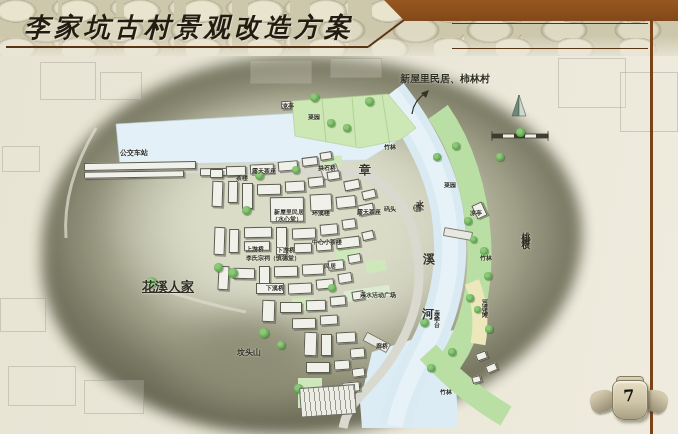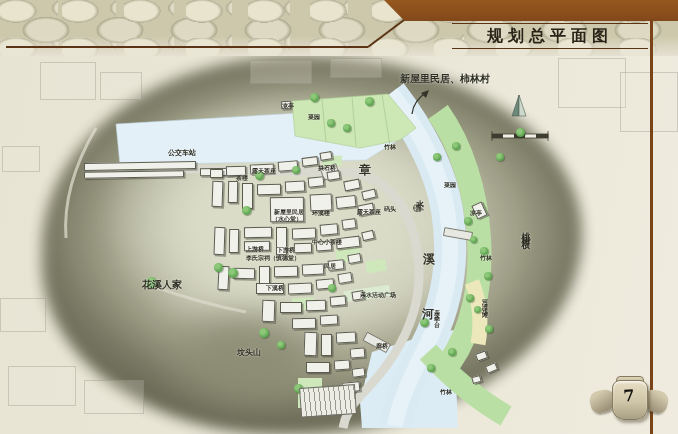--- a/index.html
+++ b/index.html
@@ -225,21 +225,21 @@
         <div class="tree" style="left: 433px; top: 153px; width: 8px; height: 8px;"></div>
         <div class="tree" style="left: 452px; top: 142px; width: 8px; height: 8px;"></div>
         <div class="tree" style="left: 515.5px; top: 127.5px; width: 9px; height: 9px;"></div>
         <div class="tree" style="left: 484px; top: 272px; width: 8px; height: 8px;"></div>
         <div class="tree" style="left: 473.5px; top: 305.5px; width: 7px; height: 7px;"></div>
         <div class="tree" style="left: 485px; top: 325px; width: 8px; height: 8px;"></div>
         <div class="tree" style="left: 448px; top: 348px; width: 8px; height: 8px;"></div>
         <div class="tree" style="left: 427px; top: 364px; width: 8px; height: 8px;"></div>
         <div class="tree" style="left: 293.5px; top: 383.5px; width: 9px; height: 9px;"></div>
         <div class="tree" style="left: 277px; top: 341px; width: 8px; height: 8px;"></div>
-        <div class="map-label" style="left: 120px; top: 148px; font-size: 7px; margin-left: 48px;">公交车站</div>
+        <div class="map-label" style="left: 120px; top: 148px; font-size: 7px;">公交车站</div>
         <div class="map-label" style="left: 282px; top: 102px; font-size: 6px;">凉亭</div>
         <div class="map-label" style="left: 308px; top: 113px; font-size: 6px;">菜园</div>
         <div class="map-label" style="left: 384px; top: 143px; font-size: 6px;">竹林</div>
         <div class="map-label" style="left: 444px; top: 181px; font-size: 6px;">菜园</div>
         <div class="map-label" style="left: 236px; top: 174px; font-size: 6px;">茶楼</div>
         <div class="map-label" style="left: 252px; top: 167px; font-size: 6px;">露天茶座</div>
         <div class="map-label" style="left: 318px; top: 164px; font-size: 6px;">拱石桥</div>
         <div class="map-label vert" style="left: 414px; top: 193px; font-size: 8px;">水车</div>
         <div class="map-label" style="left: 384px; top: 205px; font-size: 6px;">码头</div>
         <div class="map-label" style="left: 357px; top: 208px; font-size: 6px;">露天茶座</div>
@@ -248,45 +248,45 @@
         <div class="map-label" style="left: 272px; top: 215px; font-size: 6px;">（水心堂）</div>
         <div class="map-label" style="left: 470px; top: 209px; font-size: 6px;">凉亭</div>
         <div class="map-label vert" style="left: 519px; top: 225px; font-size: 9px;">桃树横</div>
         <div class="map-label" style="left: 480px; top: 254px; font-size: 6px;">竹林</div>
         <div class="map-label" style="left: 246px; top: 245px; font-size: 6px;">上游桥</div>
         <div class="map-label" style="left: 277px; top: 246px; font-size: 6px;">下游桥</div>
         <div class="map-label" style="left: 246px; top: 254px; font-size: 6px;">李氏宗祠（慎德堂）</div>
         <div class="map-label" style="left: 312px; top: 238px; font-size: 6px;">中心小茶楼</div>
         <div class="map-label" style="left: 324px; top: 262px; font-size: 6px;">民居</div>
         <div class="map-label" style="left: 266px; top: 284px; font-size: 6px;">下溪桥</div>
-        <div class="map-label" style="left: 142px; top: 278px; font-size: 10px;">花溪人家</div>
+        <div class="map-label" style="left: 142px; top: 278px; font-size: 13px; text-decoration: underline;">花溪人家</div>
         <div class="map-label" style="left: 360px; top: 291px; font-size: 6px;">亲水活动广场</div>
         <div class="map-label vert" style="left: 432px; top: 304px; font-size: 6px;">亲水平台</div>
         <div class="map-label vert" style="left: 480px; top: 294px; font-size: 6px;">河湾浅滩</div>
         <div class="map-label" style="left: 237px; top: 347px; font-size: 8px;">坟头山</div>
         <div class="map-label" style="left: 376px; top: 342px; font-size: 6px;">廊桥</div>
         <div class="map-label" style="left: 328px; top: 400px; font-size: 6px; transform: rotate(-8deg);">停车场</div>
         <div class="map-label" style="left: 440px; top: 388px; font-size: 6px;">竹林</div>
         <div class="river-char" style="left: 359px; top: 162px;">章</div>
         <div class="river-char" style="left: 423px; top: 251px;">溪</div>
         <div class="river-char" style="left: 422px; top: 306px;">河</div>
         <div class="map-label" style="left: 400px; top: 72px; font-size: 10px;">新屋里民居、柿林村</div>
       </div>
     <div id="parking-lot"></div>
   </div>
 
   <div id="header"></div>
   <div id="header-fade"></div>
+  <div id="main-title">李家坑古村景观改造方案</div>
   <div id="brown-bar"></div>
   <div class="hrule" id="rule-under-title"></div>
   <svg id="diag-line" width="40" height="30" viewBox="0 0 40 30">
     <line x1="2" y1="29" x2="38" y2="2" stroke="#5a3414" stroke-width="2"></line>
   </svg>
   <div class="hrule" id="rule-right-top"></div>
-  <div id="section-title">规划总平面图</div>
   <div class="hrule" id="rule-right-bottom"></div>
   <div id="v-brown-line"></div>
 
   <div id="ornament">
     <div class="wing" id="wing-left"></div>
     <div class="wing" id="wing-right"></div>
     <div id="stone-cap"></div>
     <div id="stone"></div>
     <div id="page-number">7</div>
   </div>

